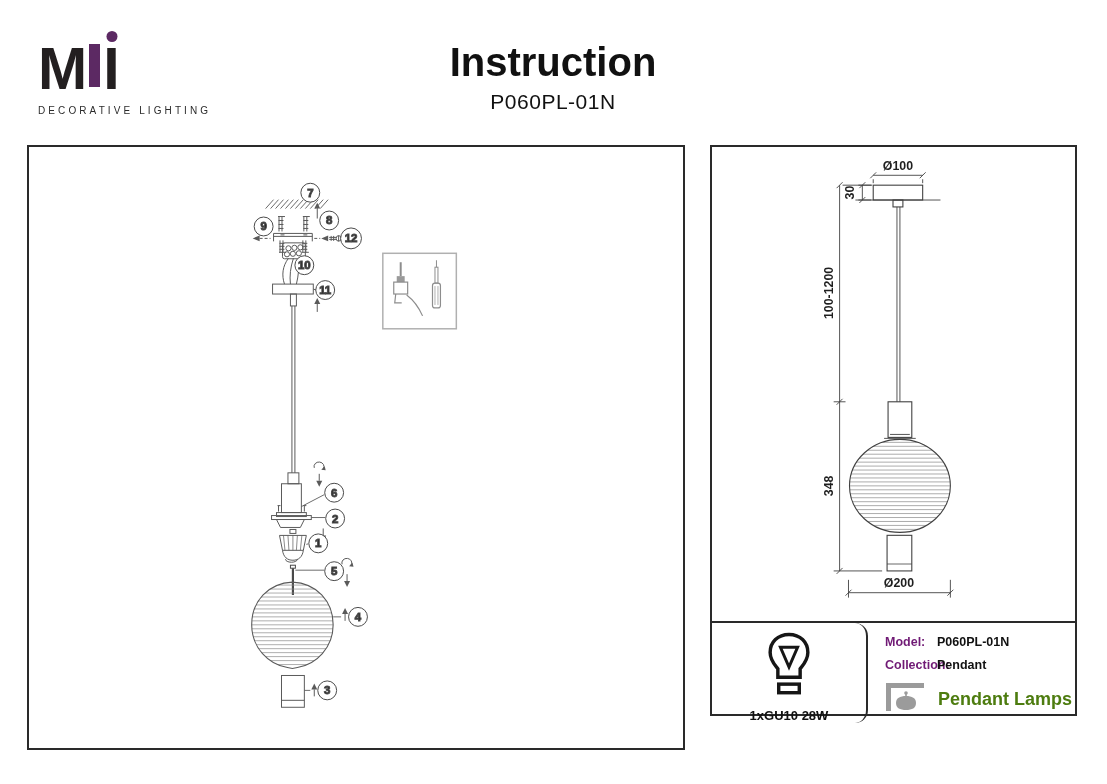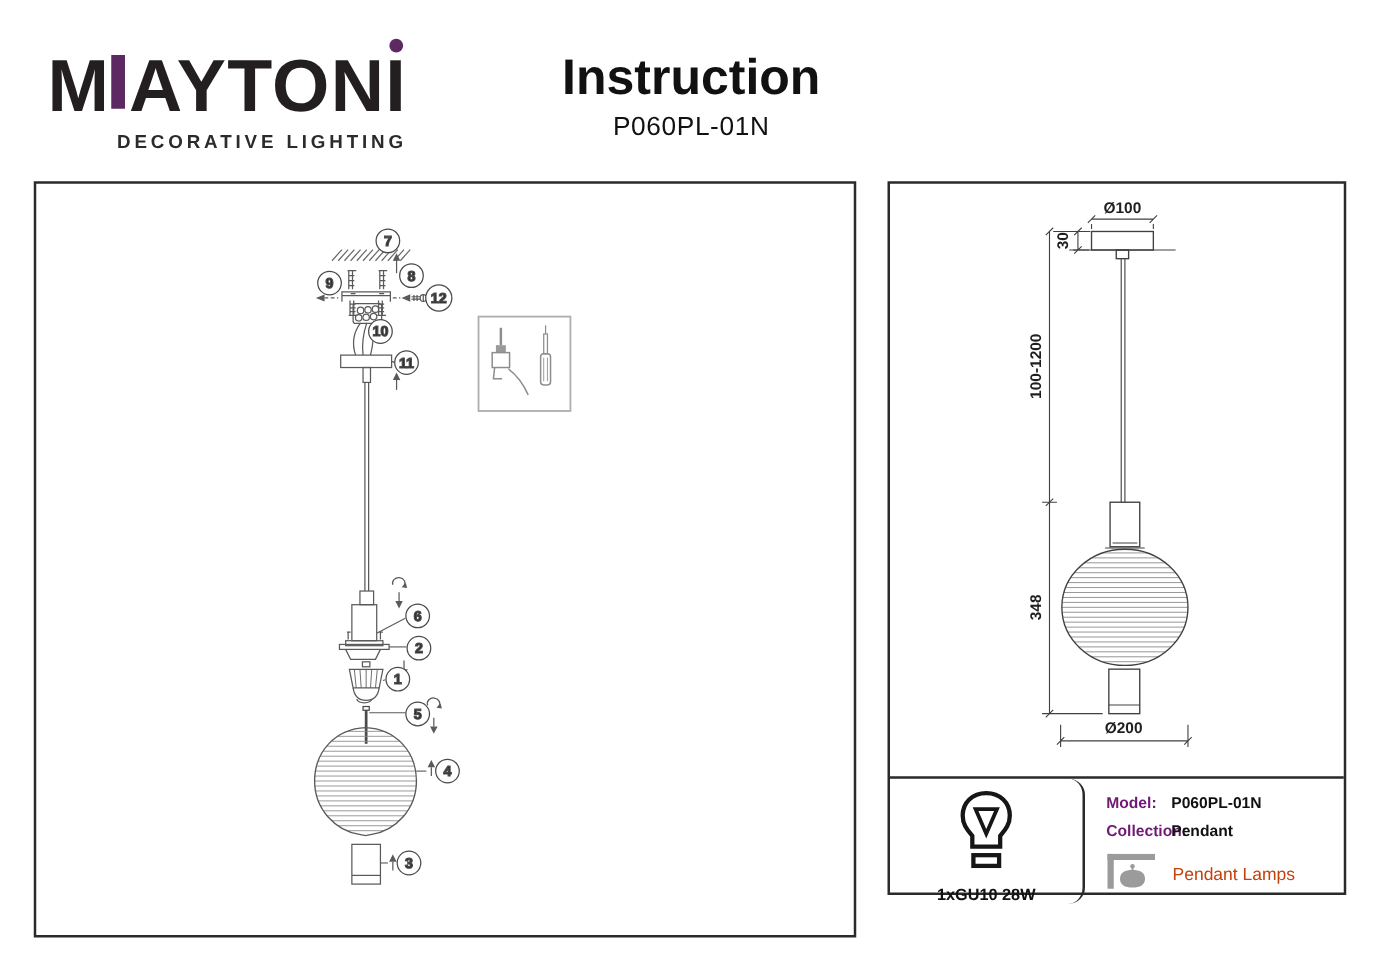--- a/index.html
+++ b/index.html
@@ -6,55 +6,54 @@
   body { width:1107px; height:784px; font-family:"Liberation Sans", sans-serif; color:#1d1d1d; }
   .page { position:relative; width:1107px; height:784px; background:#fff; overflow:hidden; }
 
   
   .logo { position:absolute; left:38px; top:40px; }
   .logo-row { display:flex; align-items:flex-end; line-height:1; }
   .logo-letter { font-size:59px; font-weight:700; color:#231f20; letter-spacing:1px; line-height:1; }
   .logo-bar { display:inline-block; width:11px; height:43px; background:#5c2963; margin:0 3px 12px 1px; }
   .logo-iwrap { position:relative; display:inline-block; }
   .logo-dot { position:absolute; left:50%; transform:translateX(-50%); top:-9px; width:11px; height:11px; border-radius:50%; background:#5c2963; }
-  .tagline { margin-top:6px; text-align:right; font-size:15px; font-weight:700; letter-spacing:3.1px; color:#2b2b2b; }
+  .tagline { margin-top:6px; text-align:right; font-size:10px; font-weight:400; letter-spacing:3.1px; color:#2b2b2b; }
 
   .title-block { position:absolute; left:553px; top:40px; transform:translateX(-50%); text-align:center; }
   .title { font-size:40px; font-weight:700; color:#111; }
   .subtitle { margin-top:5px; font-size:21px; font-weight:500; color:#111; letter-spacing:0.5px; }
 
   
   .left-panel { position:absolute; left:27px; top:145px; width:658px; height:605px; border:2px solid #2a2a2a; box-sizing:border-box; }
   .right-panel { position:absolute; left:710px; top:145px; width:367px; height:571px; border:2px solid #2a2a2a; box-sizing:border-box; display:flex; flex-direction:column; }
   .dims-area { height:476px; border-bottom:2px solid #2a2a2a; box-sizing:border-box; }
   .info-area { flex:1; display:flex; }
   .bulb-cell { width:156px; border-right:2px solid #2a2a2a; box-sizing:border-box; display:flex; flex-direction:column; align-items:center; justify-content:flex-start; padding-top:8px;border-radius:13px; }
   .bulb-label { margin-top:5px; font-size:13px; font-weight:700; color:#111; }
   .model-cell { flex:1; padding:12px 0 0 17px; }
   .spec-row { display:flex; font-size:12.5px; margin-bottom:9px; }
   .spec-label { width:52px; font-weight:600; color:#701a75; }
   .spec-value { font-weight:700; color:#111; }
   .category-row { display:flex; align-items:center; margin-top:11px; }
   .category-row svg { flex:0 0 auto; }
-  .category-label { margin-left:13px; font-size:14px; font-weight:400; color:#c2410c; }
+  .category-label { margin-left:13px; font-size:18px; font-weight:700; color:#4d7c0f; }
 
   svg text { font-family:"Liberation Sans", sans-serif; }
   .callout-num { font-size:11.5px; font-weight:600; fill:#222; }
   .dim-text { font-size:12.5px; font-weight:600; fill:#1f1f1f; }
 </style>
 </head>
 <body>
 
 <div class="page">
 
   <div class="logo">
     <div class="logo-row">
       <span class="logo-letter">M</span>
       <span class="logo-bar"></span>
-      <span class="logo-letter">AYTON</span>
       <span class="logo-iwrap">
         <span class="logo-dot"></span>
         <span class="logo-letter">I</span>
       </span>
     </div>
     <div class="tagline">DECORATIVE LIGHTING</div>
   </div>
 
   <div class="title-block">
     <div class="title">Instruction</div>

